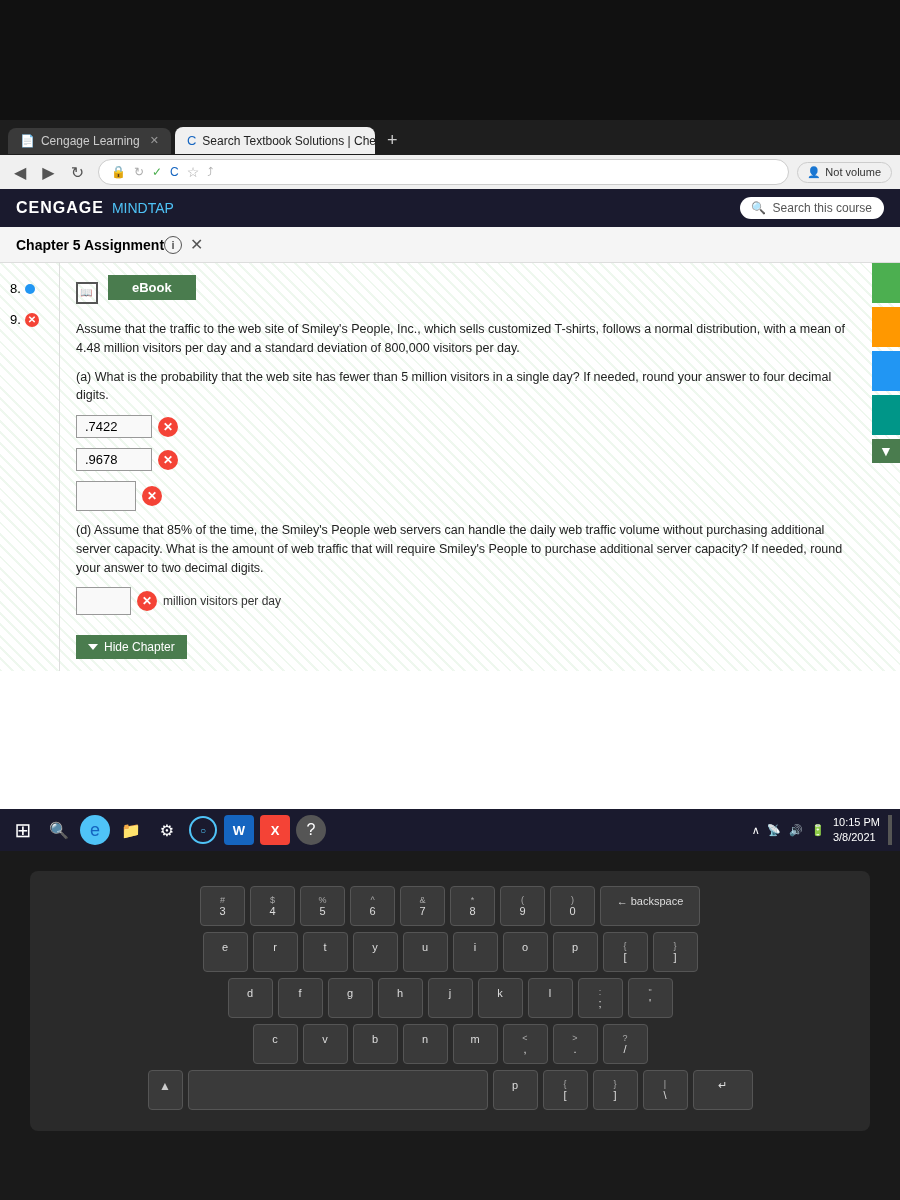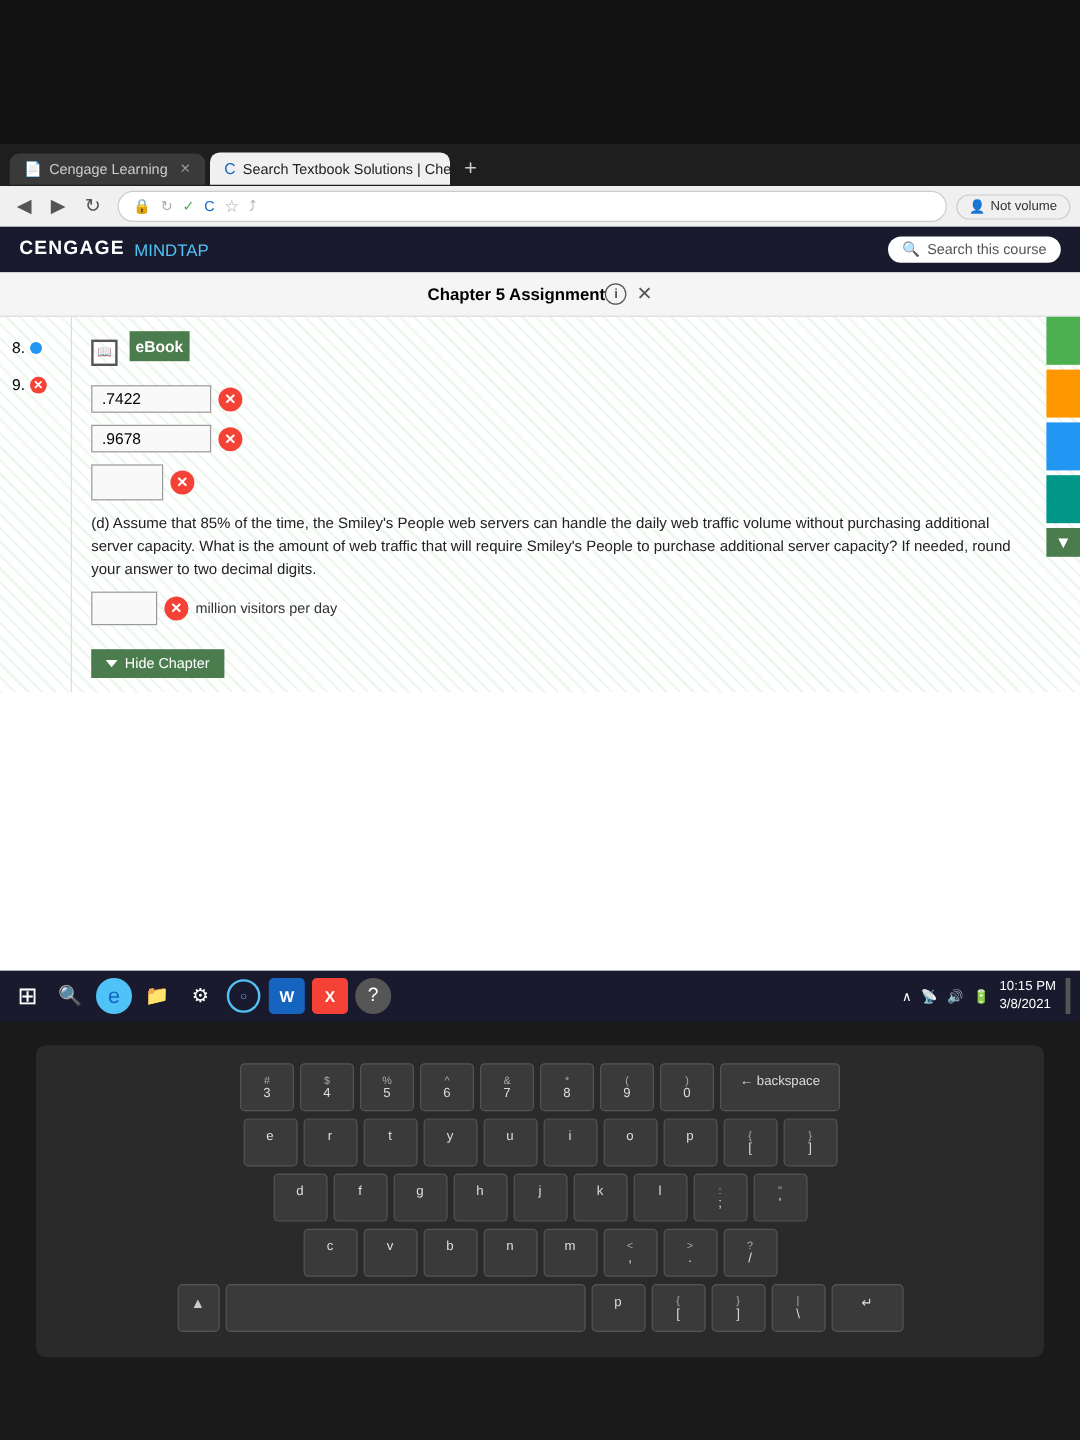--- a/index.html
+++ b/index.html
@@ -161,21 +161,21 @@
     }
 
     
     .chapter-header {
       background: #f5f5f5;
       border-bottom: 1px solid #ddd;
       padding: 8px 16px;
       font-size: 14px;
       font-weight: bold;
       display: flex;
-      justify-content: center;
+      justify-content: flex-start;
       align-items: center;
     }
 
     
     .main-content {
       display: flex;
       background: white;
     }
 
     
@@ -226,21 +226,21 @@
     
     .question-content {
       flex: 1;
       padding: 12px 16px;
     }
 
     .ebook-btn {
       background: #4a7c4e;
       color: white;
       border: none;
-      padding: 5px 5px;
+      padding: 5px 24px;
       font-size: 13px;
       font-weight: bold;
       cursor: pointer;
       display: inline-block;
       margin-bottom: 10px;
     }
 
     .question-text {
       font-size: 12.5px;
       line-height: 1.5;
@@ -256,21 +256,21 @@
       display: flex;
       align-items: center;
       gap: 6px;
       margin: 4px 0;
     }
 
     .answer-input {
       border: 1px solid #999;
       padding: 3px 8px;
       font-size: 13px;
-      width: 100px;
+      width: 76px;
       background: #f9f9f9;
     }
 
     .answer-input.empty {
       width: 60px;
       height: 30px;
     }
 
     .answer-input.wide {
       width: 50px;
@@ -541,23 +541,25 @@
 
       <div class="question-content">
 
         
         <div style="display:flex; align-items:center; gap:10px; margin-bottom:10px;">
           <div class="q-book-icon" style="border:2px solid #555; font-size:10px; color:#555; width:22px; height:22px; display:flex; align-items:center; justify-content:center;">📖</div>
           <button class="ebook-btn">eBook</button>
         </div>
 
         
+        <p class="question-text">Assume that the traffic to the web site of Smiley's People, Inc., which sells customized T-shirts, follows a normal distribution, with a mean of 4.48 million visitors per day and a standard deviation of 800,000 visitors per day.</p>
 
         
         <div class="sub-question">
+          <p class="question-text">(a) What is the probability that the web site has fewer than 5 million visitors in a single day? If needed, round your answer to four decimal digits.</p>
           <div class="answer-row">
             <input class="answer-input" type="text" value=".7422" style="">
             <div class="error-x">✕</div>
           </div>
         </div>
 
         
         <div class="sub-question">
           <div class="answer-row">
             <input class="answer-input" type="text" value=".9678" style="">

